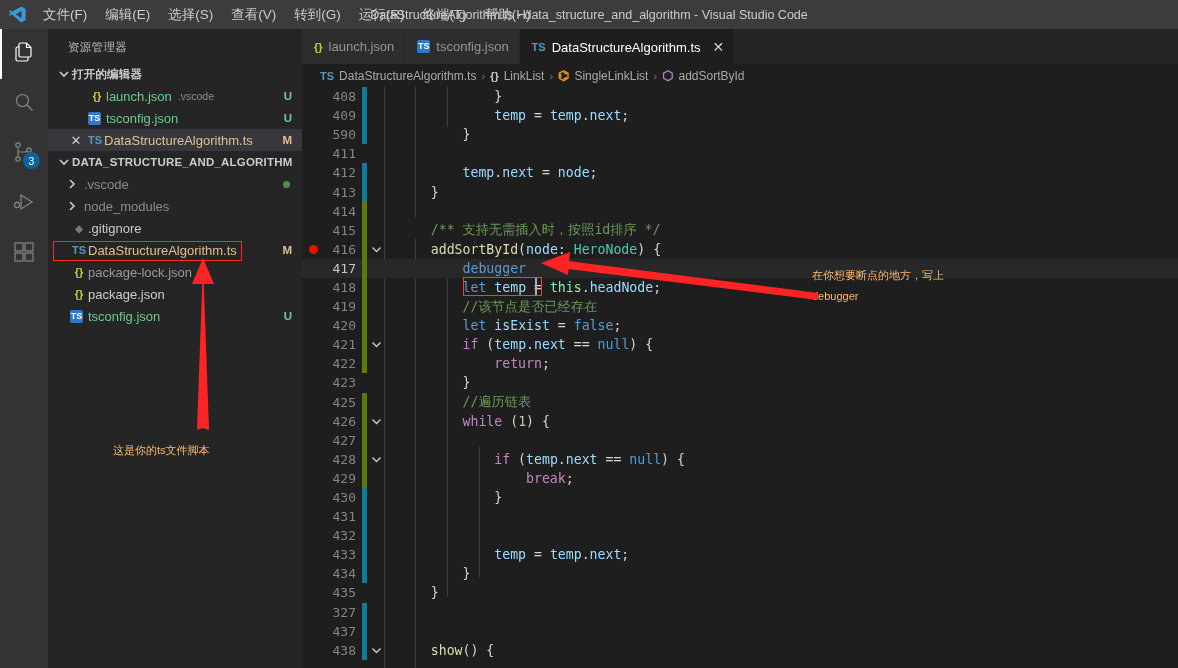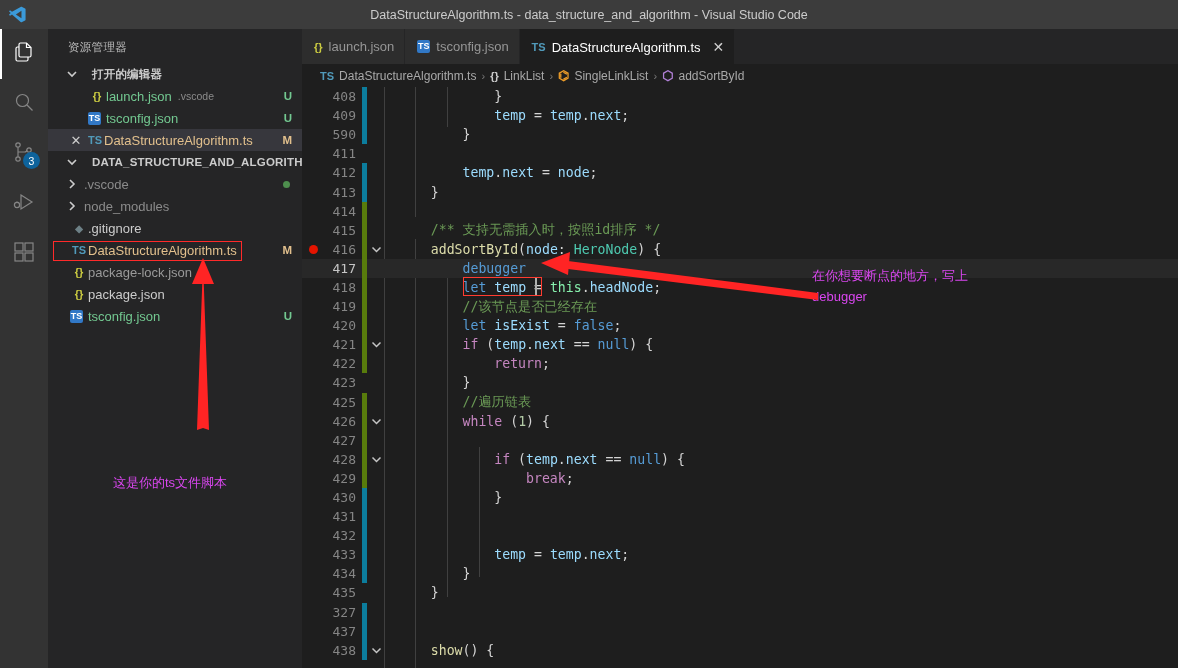--- a/index.html
+++ b/index.html
@@ -58,24 +58,23 @@
   
   .sidebar {
     position: absolute; top: 29px; left: 48px; width: 254px; height: 639px;
     background: #252526; font-size: 13px;
   }
   .sidebar-title {
     padding: 11px 20px 8px 20px; font-size: 11.5px; color: #bbbbbb;
     letter-spacing: .3px;
   }
   .section-header {
-    display: flex; align-items: center; height: 22px; padding-left: 16px;
+    display: flex; align-items: center; height: 22px; padding-left: 8px;
     font-size: 11.5px; font-weight: bold; color: #cccccc; letter-spacing: .2px;
     cursor: pointer;
-    gap: 12px;
   }
   .chev { width: 16px; height: 16px; display: inline-flex; align-items: center; justify-content: center; flex: 0 0 16px; }
   .chev svg { width: 10px; height: 10px; stroke: #cccccc; stroke-width: 1.6; fill: none; }
   .chev.collapsed svg { transform: rotate(-90deg); }
 
   .row {
     display: flex; align-items: center; height: 22px; position: relative;
     cursor: pointer; padding-right: 10px; white-space: nowrap;
   }
   .row.selected { background: #37373d; }
@@ -150,37 +149,47 @@
   .t-type { color: #4ec9b0; text-align: center; }
   .t-num  { color: #b5cea8; }
   .t-pun  { color: #d4d4d4; }
   .t-this { color: #86efac; }
 
   
   .indent-guides { position: absolute; top: 0; left: 0; width: 876px; height: 610px; pointer-events: none; }
   .ig { position: absolute; width: 1px; background: #404040; }
 
   
-  .anno { position: absolute; color: #d946ef; font-size: 13px; line-height: 21px; z-index: 30; pointer-events: none; font-family: "Liberation Sans", sans-serif; }
+  .anno { position: absolute; color: #fdba74; font-size: 11px; line-height: 21px; z-index: 30; pointer-events: none; font-family: "Liberation Sans", sans-serif; }
   .redbox { position: absolute; border: 1px solid #ff2a2a; z-index: 30; pointer-events: none; }
   .arrow-svg { position: absolute; z-index: 31; pointer-events: none; }
 
   .debug-box { position: absolute; border: 1px solid #ff3b30; z-index: 25; pointer-events: none; }
   .cursor-caret { position: absolute; width: 2px; background: #aeafad; z-index: 26; }
 </style>
 </head>
 <body>
 
 <div id="app">
 
   <div class="titlebar">
     <div class="vs-logo">
       <svg viewBox="0 0 24 24" aria-hidden="true">
         <path d="M17.9 1.2 22.6 3.5c.5.2.8.7.8 1.2v14.6c0 .5-.3 1-.8 1.2l-4.7 2.3c-.5.2-1.1.1-1.5-.3L4.2 11.9l-2.1 1.6c-.3.2-.7.2-1 0l-.7-.6c-.3-.3-.3-.8 0-1.1L2.5 10 .4 8.2c-.3-.3-.3-.8 0-1.1l.7-.6c.3-.2.7-.2 1 0l2.1 1.6L16.4 1.5c.4-.4 1-.5 1.5-.3zM17.6 6.8 9.7 12l7.9 5.2V6.8z" fill="#3b9ad9"></path>
       </svg>
+    </div>
+    <div class="menu">
+      <div class="menu-item">文件(F)</div>
+      <div class="menu-item">编辑(E)</div>
+      <div class="menu-item">选择(S)</div>
+      <div class="menu-item">查看(V)</div>
+      <div class="menu-item">转到(G)</div>
+      <div class="menu-item">运行(R)</div>
+      <div class="menu-item">终端(T)</div>
+      <div class="menu-item">帮助(H)</div>
     </div>
     <div class="window-title">DataStructureAlgorithm.ts - data_structure_and_algorithm - Visual Studio Code</div>
   </div>
 
   <div class="activitybar">
     <div class="act-item active">
       <span>
         <svg viewBox="0 0 24 24">
             <path d="M14.5 3H8.5a1.5 1.5 0 0 0-1.5 1.5v11A1.5 1.5 0 0 0 8.5 17h9a1.5 1.5 0 0 0 1.5-1.5v-8L14.5 3z"></path>
             <path d="M14.5 3v4.5H19"></path>
@@ -625,17 +634,17 @@
   <svg class="arrow-svg" style="left:528px; top:249px; width:290px; height:52px;" viewBox="0 0 290 52">
     <polygon points="32,11 290,44 290,51 32,19" fill="#ff2424"></polygon>
     <polygon points="13,14 42,3 40,26" fill="#ff2424"></polygon>
   </svg>
 
   <div class="anno" style="left:812px; top:265px; width:220px;">
     <div>在你想要断点的地方，写上</div>
     <div>debugger</div>
   </div>
 
-  <div class="anno" style="left:113px; top:440px;margin-top:32px;">
+  <div class="anno" style="left:113px; top:440px;">
     <span>这是你的ts文件脚本</span>
   </div>
 
 </div>
 
 </body></html>

